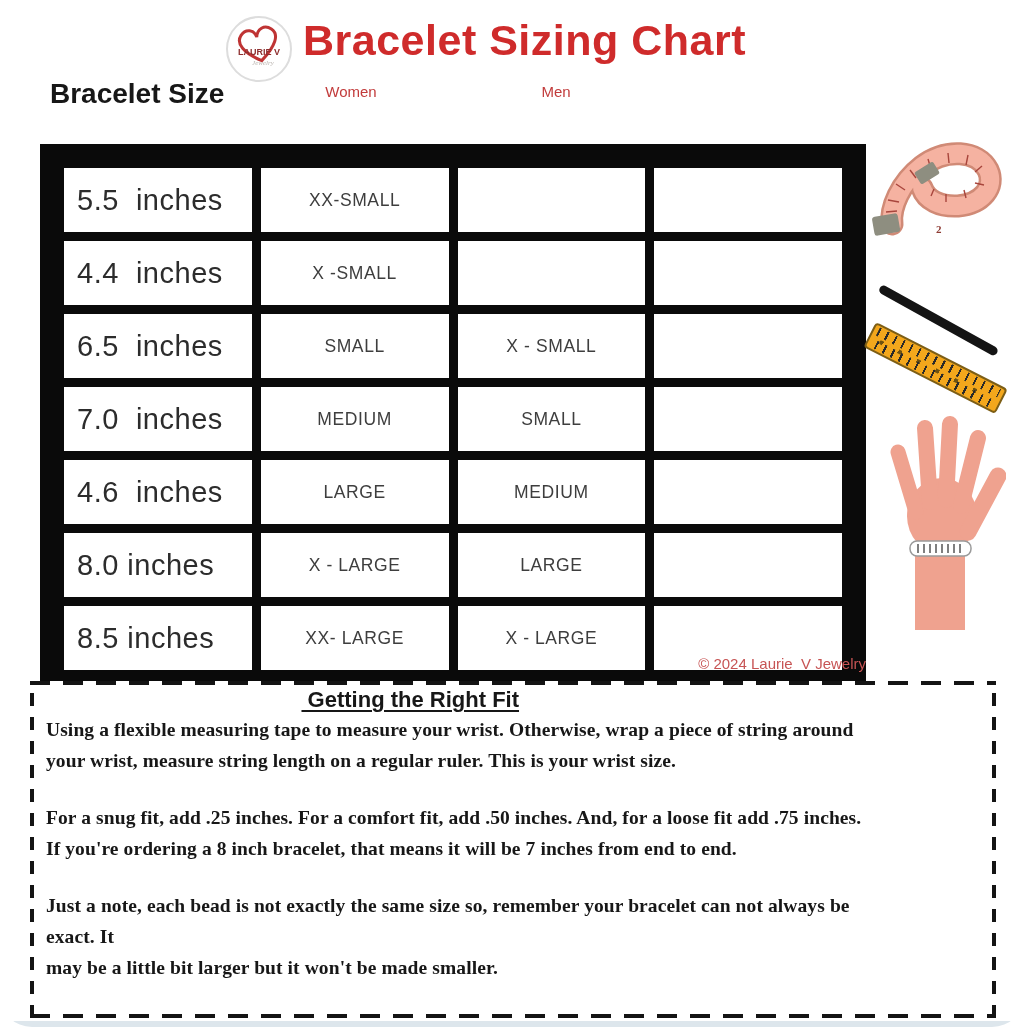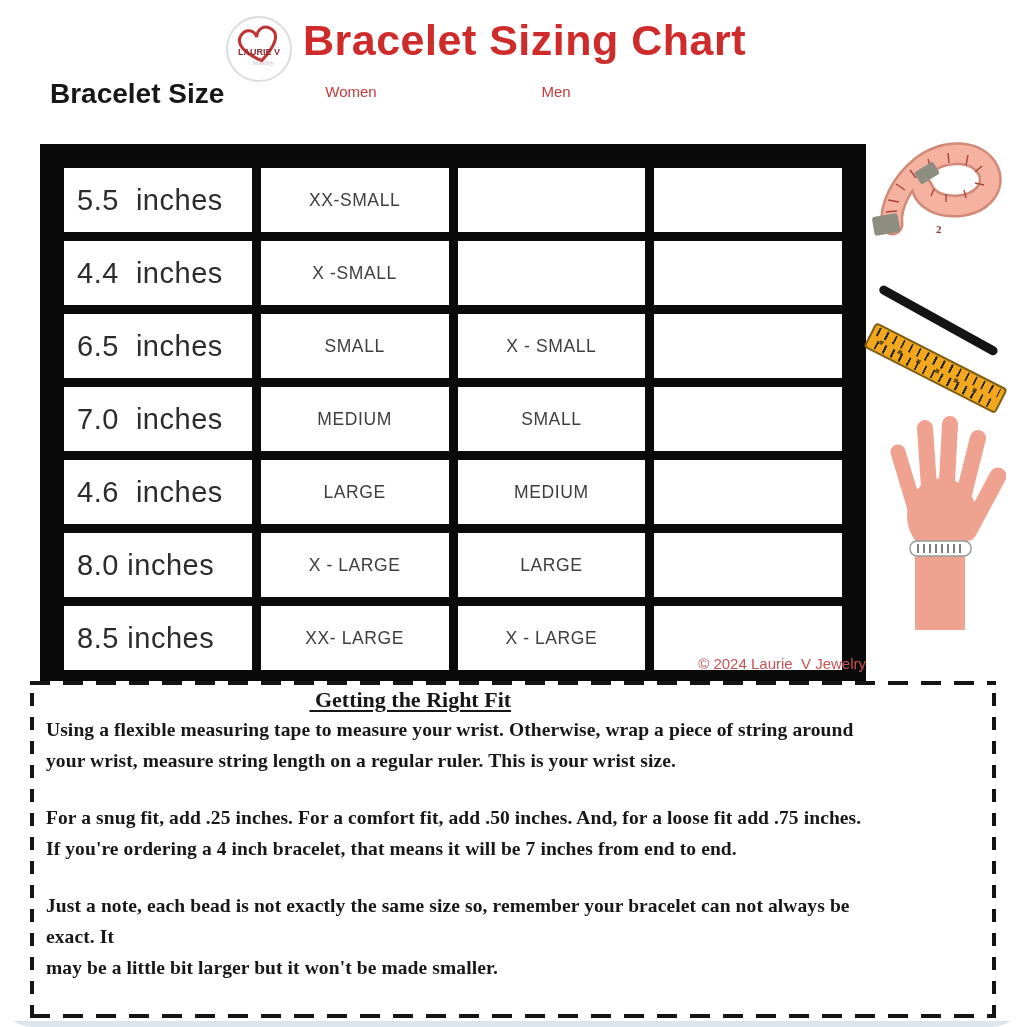--- a/index.html
+++ b/index.html
@@ -97,21 +97,21 @@
   }
   .dash-top { top:0; } .dash-bottom { bottom:0; }
   .dash-left, .dash-right {
     position:absolute; top:0; bottom:0; width:4px;
     background:repeating-linear-gradient(0deg,#141414 0 13px,transparent 13px 24px);
   }
   .dash-left { left:0; } .dash-right { right:0; }
 
   .fit-title {
     width:78%; text-align:center;
-    font-family:Liberation Serif, serif;
+    font-family:Liberation Sans, sans-serif;
     font-size:22px; font-weight:700; color:#171717;
     text-decoration:underline; text-decoration-thickness:2px; text-underline-offset:3px;
     white-space:pre; line-height:28px;
   }
   .fit-line {
     font-family:"Liberation Serif", serif;
     font-size:19.5px; font-weight:700; color:#171717;
     line-height:31px; min-height:31px; letter-spacing:0.1px;
   }
   .fit-line.blank { min-height:26px; line-height:26px; }
@@ -245,21 +245,21 @@
     <div class="dash-top"></div>
     <div class="dash-bottom"></div>
     <div class="dash-left"></div>
     <div class="dash-right"></div>
 
     <div class="fit-title"> Getting the Right Fit</div>
     <div class="fit-line">Using a flexible measuring tape to measure your wrist. Otherwise, wrap a piece of string around</div>
     <div class="fit-line">your wrist, measure string length on a regular ruler. This is your wrist size.</div>
     <div class="fit-line blank"></div>
     <div class="fit-line">For a snug fit, add .25 inches. For a comfort fit, add .50 inches. And, for a loose fit add .75 inches.</div>
-    <div class="fit-line">If you're ordering a 4 inch bracelet, that means it will be 7 inches from end to end.</div>
+    <div class="fit-line">If you're ordering a 8 inch bracelet, that means it will be 7 inches from end to end.</div>
     <div class="fit-line blank"></div>
     <div class="fit-line">Just a note, each bead is not exactly the same size so, remember your bracelet can not always be</div>
     <div class="fit-line">exact. It</div>
     <div class="fit-line">may be a little bit larger but it won't be made smaller.</div>
   </div>
 
   <div class="bottom-strip"></div>
 </div>
 
 </body></html>

